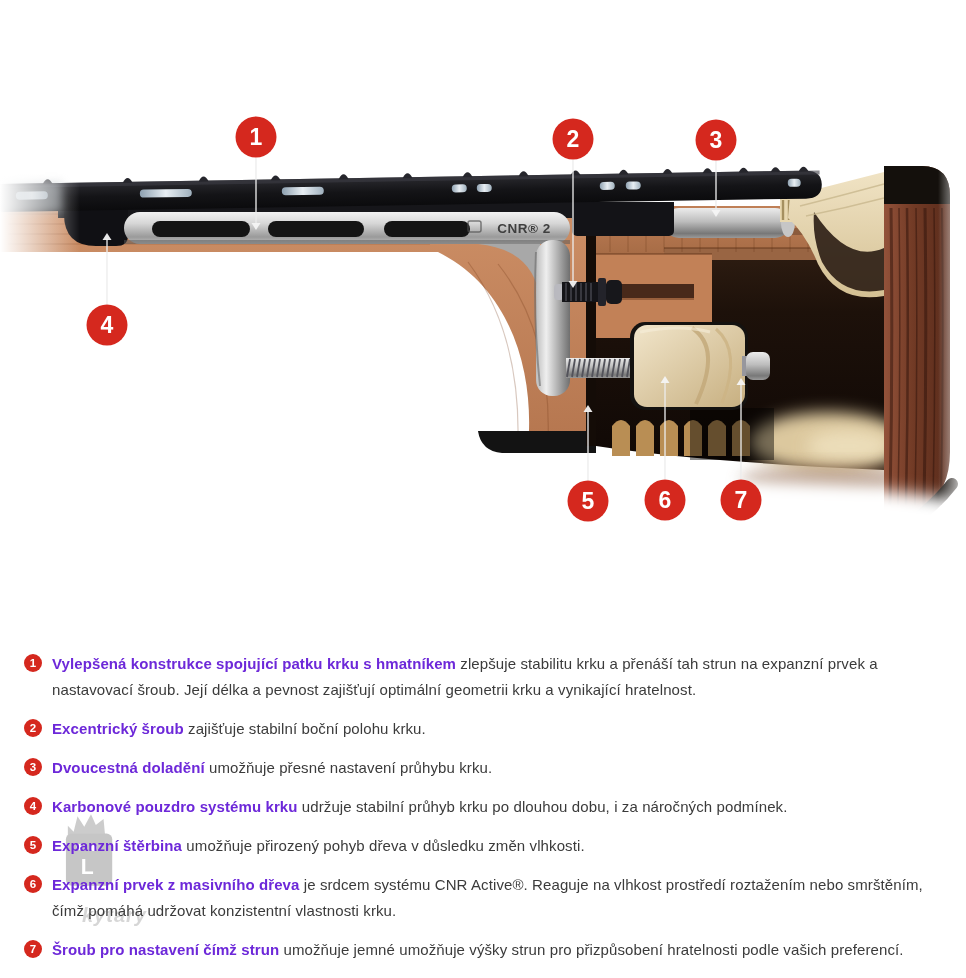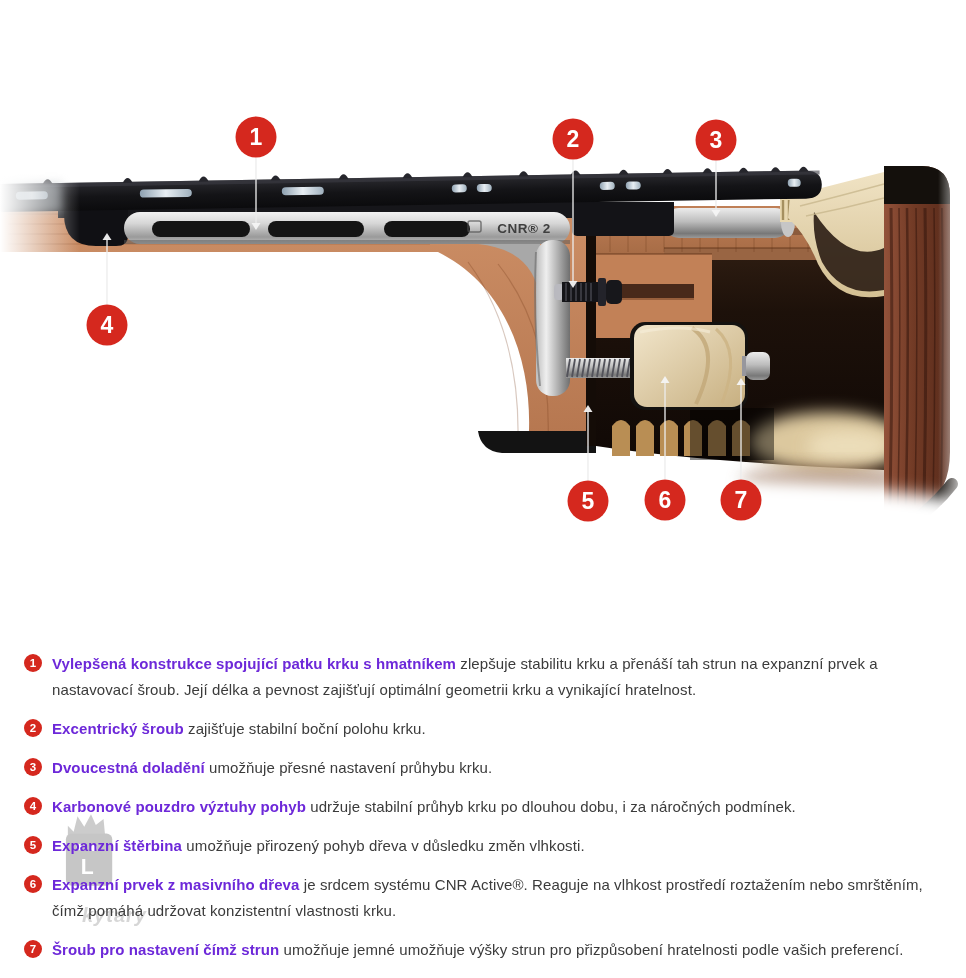--- a/index.html
+++ b/index.html
@@ -368,21 +368,21 @@
       <div class="legend-text"><b>Excentrický šroub</b><span> zajišťuje stabilní boční polohu krku.</span></div>
     </div>
 
     <div class="legend-item">
       <span class="badge">3</span>
       <div class="legend-text"><b>Dvoucestná doladění</b><span> umožňuje přesné nastavení průhybu krku.</span></div>
     </div>
 
     <div class="legend-item">
       <span class="badge">4</span>
-      <div class="legend-text"><b>Karbonové pouzdro výztuhy pohyb</b><span> udržuje stabilní průhyb krku po dlouhou dobu, i za náročných podmínek.</span></div>
+      <div class="legend-text"><b>Karbonové pouzdro systému krku</b><span> udržuje stabilní průhyb krku po dlouhou dobu, i za náročných podmínek.</span></div>
     </div>
 
     <div class="legend-item">
       <span class="badge">5</span>
       <div class="legend-text"><b>Expanzní štěrbina</b><span> umožňuje přirozený pohyb dřeva v důsledku změn vlhkosti.</span></div>
     </div>
 
     <div class="legend-item">
       <span class="badge">6</span>
       <div class="legend-text"><b>Expanzní prvek z masivního dřeva</b><span> je srdcem systému CNR Active®. Reaguje na vlhkost prostředí roztažením nebo smrštěním, čímž pomáhá udržovat konzistentní vlastnosti krku.</span></div>

